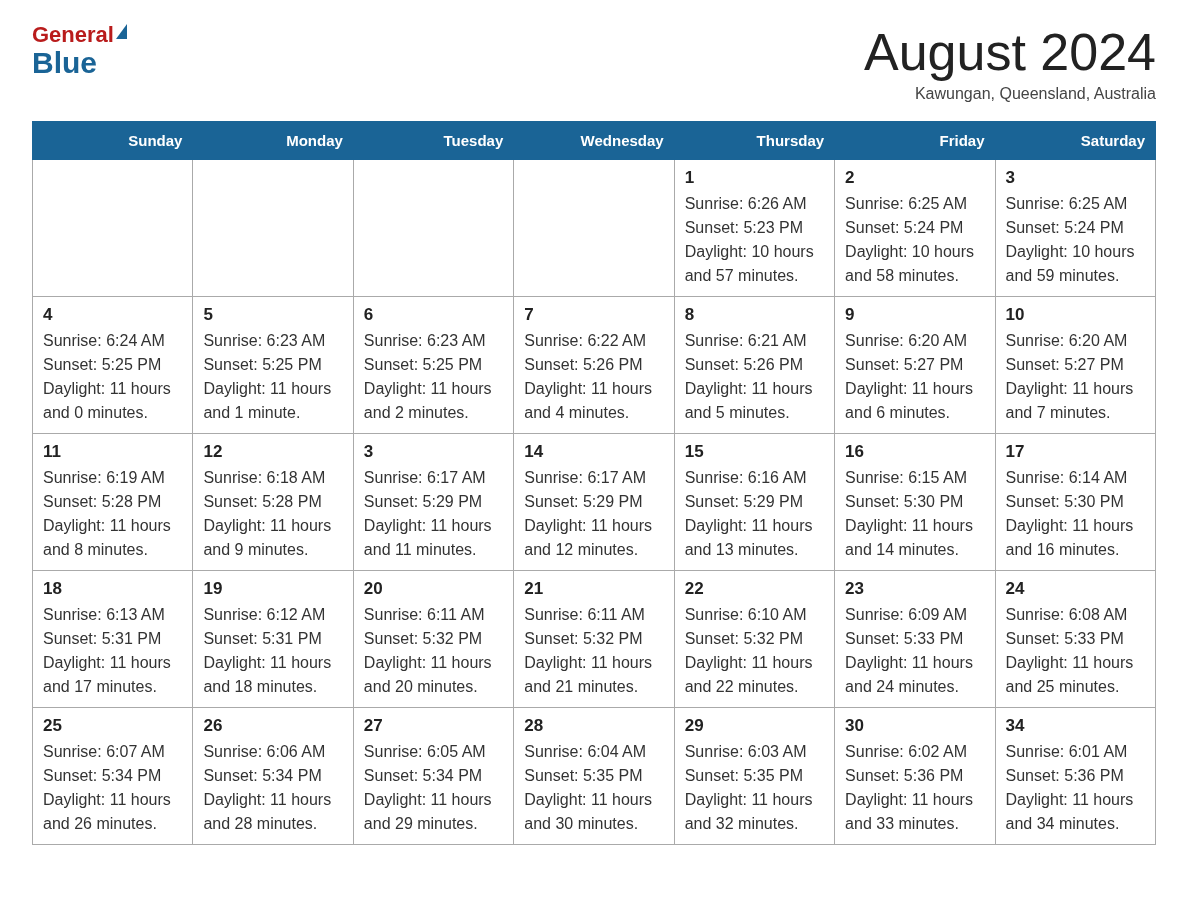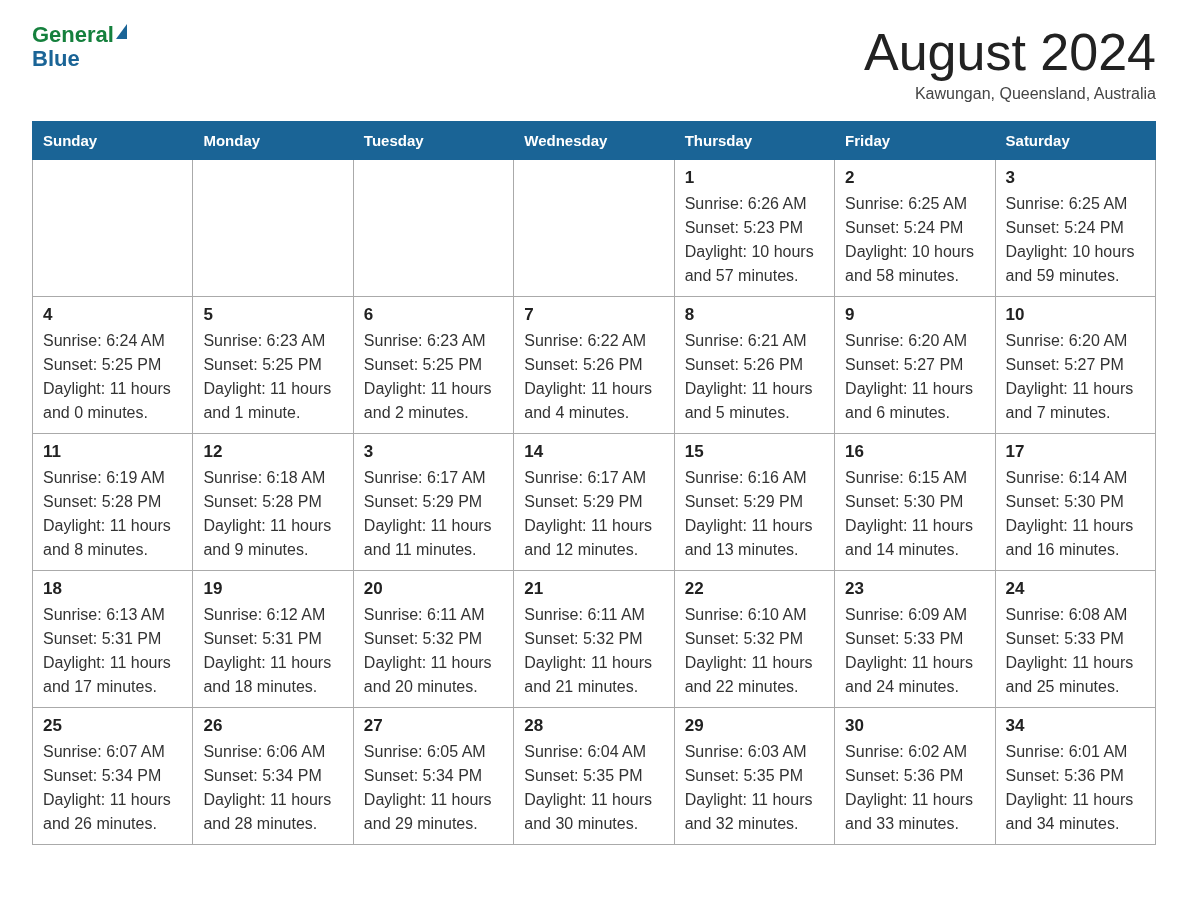--- a/index.html
+++ b/index.html
@@ -16,25 +16,25 @@
       margin-bottom: 18px;
     }
     .logo {
       display: flex;
       flex-direction: column;
       align-items: flex-start;
     }
     .logo-general {
       font-size: 22px;
       font-weight: bold;
-      color: #15803d;
+      color: #b91c1c;
       line-height: 1;
     }
     .logo-blue {
-      font-size: 22px;
+      font-size: 30px;
       font-weight: bold;
       color: #1a6496;
       line-height: 1;
       margin-top: 2px;
     }
     .title-block {
       text-align: right;
     }
     .title-block h1 {
       font-size: 52px;
@@ -52,21 +52,21 @@
       width: 100%;
       border-collapse: collapse;
       border: 1px solid #999;
     }
     .calendar thead tr th {
       background-color: #1a6496;
       color: #fff;
       font-size: 15px;
       font-weight: 600;
       padding: 10px 10px;
-      text-align: left;
+      text-align: right;
       border: 1px solid #1a6496;
     }
     .calendar tbody tr td {
       border: 1px solid #aaa;
       vertical-align: top;
       padding: 8px 10px;
       width: 14.28%;
       min-height: 90px;
       height: 110px;
     }

